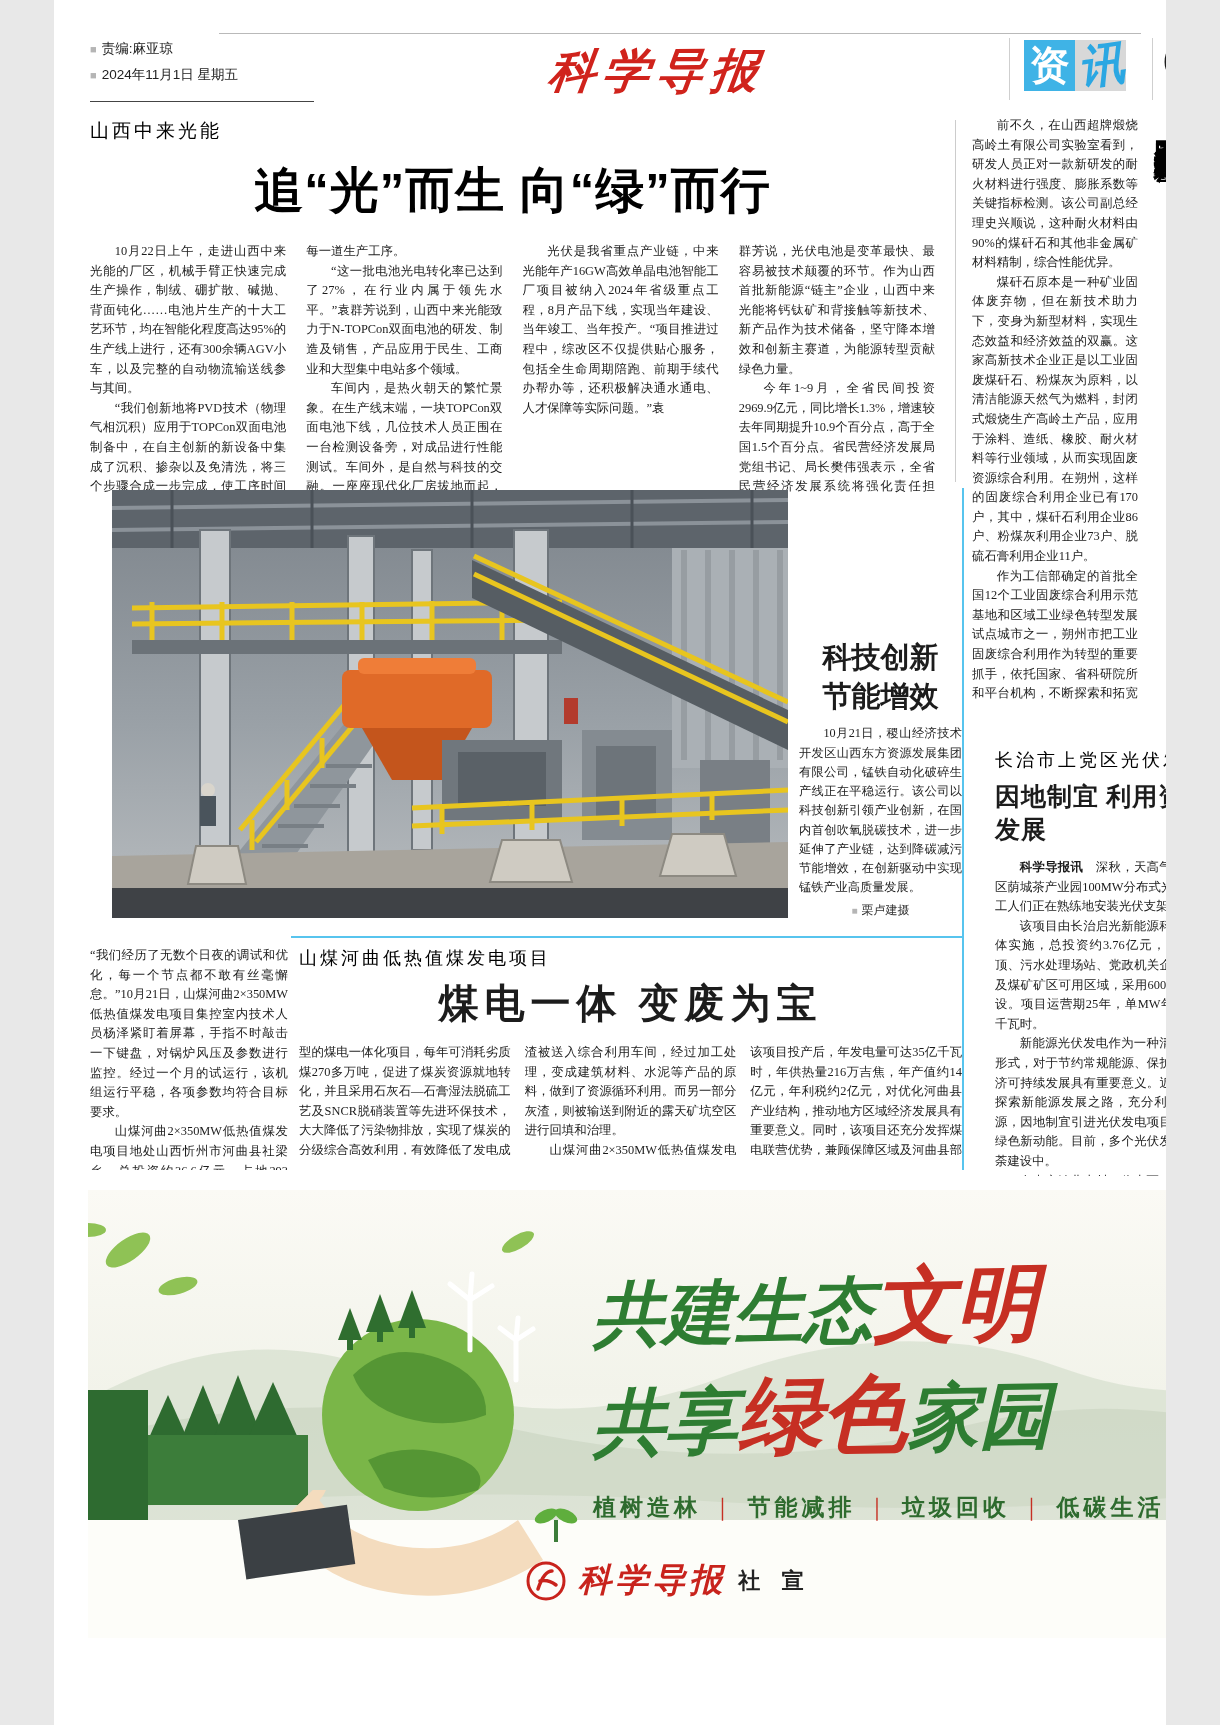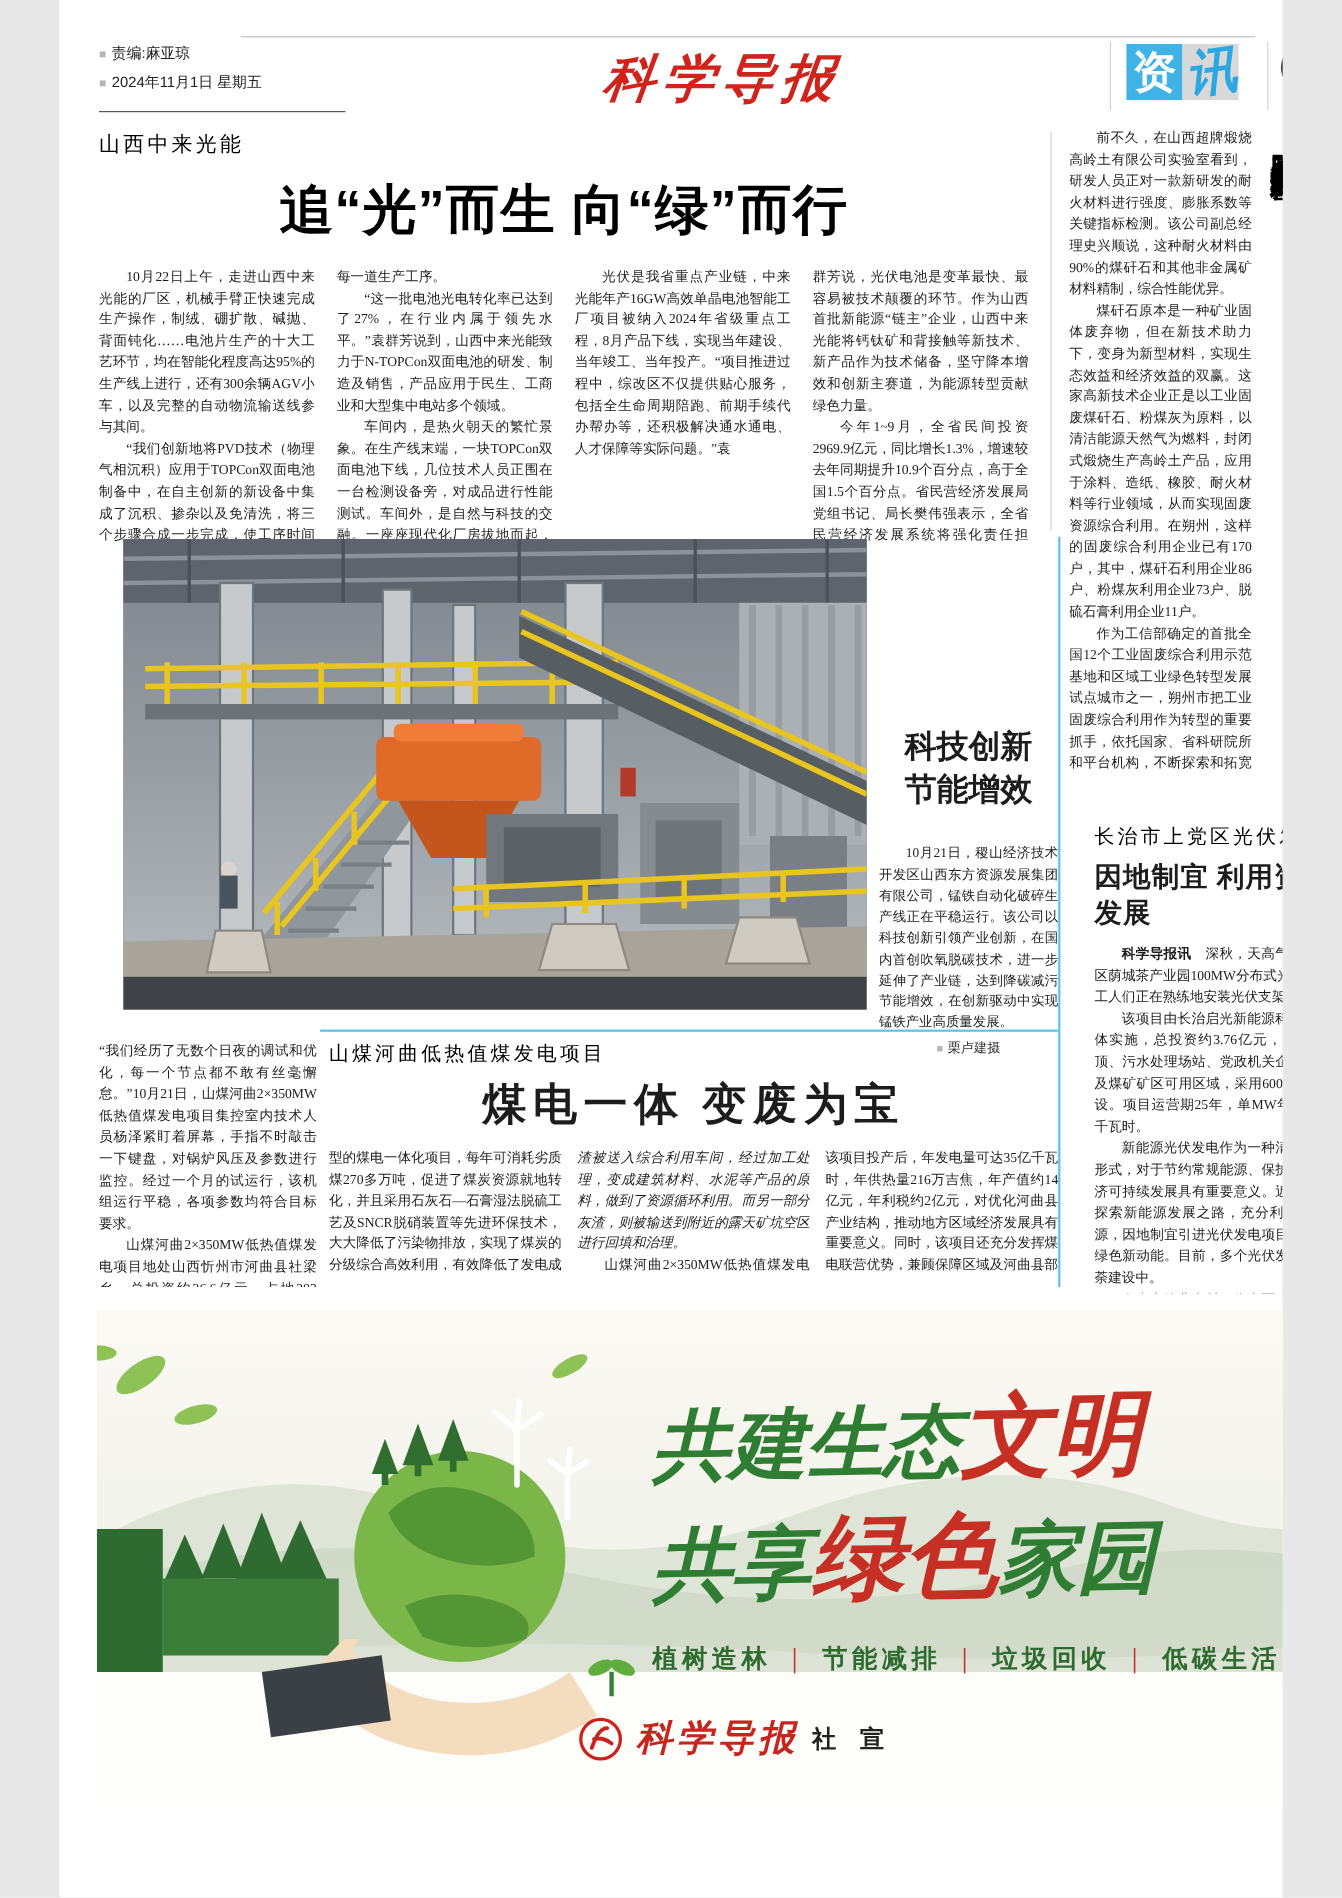--- a/index.html
+++ b/index.html
@@ -44,23 +44,23 @@
   #sz-title .t2{font-size:30px;letter-spacing:1px;}
   #shuozhou .body-txt{height:586px;overflow:hidden;}
   #sz-byline{position:absolute;left:918px;top:694px;width:278px;}
   #changzhi{position:absolute;left:941px;top:748px;width:278px;}
   #cz-headline{margin-top:8px;font-size:25px;font-weight:bold;letter-spacing:1px;}
   #changzhi .body-txt{margin-top:12px;height:318px;overflow:hidden;}
   .lede{font-weight:bold;}
   
   #photo-wrap{position:absolute;left:58px;top:490px;width:676px;height:428px;overflow:hidden;background:#8e959b;}
   #photo-wrap svg{display:block;}
-  #photo-caption{position:absolute;left:745px;top:510px;width:163px;height:428px;}
+  #photo-caption{position:absolute;left:745px;top:488px;width:163px;height:428px;}
   #cap-title{margin-top:150px;text-align:center;font-size:29px;font-weight:bold;line-height:1.35;}
-  #photo-caption .body-txt{margin-top:28px;font-size:12.2px;}
+  #photo-caption .body-txt{margin-top:8px;font-size:12.2px;}
   #cap-credit{text-align:center;font-size:12px;margin-top:4px;color:#333;}
   #cap-credit .sq{color:#b5b5b5;margin-right:4px;font-size:10px;}
   
   #md-col1{position:absolute;left:36px;top:946px;width:198px;height:224px;overflow:hidden;}
   #md-block{position:absolute;left:245px;top:946px;width:663px;height:226px;}
   #md-headline{text-align:center;font-size:40px;font-weight:bold;letter-spacing:6px;margin-top:6px;}
   #md-cols{display:flex;gap:14px;margin-top:12px;height:112px;overflow:hidden;}
   #md-cols .col{flex:1;overflow:hidden;}
   
   #banner{position:absolute;left:34px;top:1190px;width:1162px;height:448px;overflow:hidden;
@@ -295,21 +295,21 @@
   </div>
   <div id="md-block" data-name="article-meidian">
     <div class="kicker" style="font-size:18px;" data-name="article-meidian-kicker">山煤河曲低热值煤发电项目</div>
     <div id="md-headline" data-name="article-meidian-headline">煤电一体  变废为宝</div>
     <div id="md-cols" data-name="article-meidian-body">
       <div class="col body-txt" data-name="article-meidian-col2">
         <p style="text-indent:0;" data-name="paragraph">型的煤电一体化项目，每年可消耗劣质煤270多万吨，促进了煤炭资源就地转化，并且采用石灰石—石膏湿法脱硫工艺及SNCR脱硝装置等先进环保技术，大大降低了污染物排放，实现了煤炭的分级综合高效利用，有效降低了发电成本。</p>
 
       </div>
       <div class="col body-txt" data-name="article-meidian-col3">
-        <p style="text-indent:0;font-style:italic;" data-name="paragraph">渣被送入综合利用车间，经过加工处理，变成建筑材料、水泥等产品的原料，做到了资源循环利用。而另一部分灰渣，则被输送到附近的露天矿坑空区进行回填和治理。</p>
+        <p style="text-indent:0;" data-name="paragraph">渣被送入综合利用车间，经过加工处理，变成建筑材料、水泥等产品的原料，做到了资源循环利用。而另一部分灰渣，则被输送到附近的露天矿坑空区进行回填和治理。</p>
         <p data-name="paragraph">山煤河曲2×350MW低热值煤发电项目是省重点建设工程项目，也是河曲县推进产业转型、变输煤为输电、走煤电一体化道路的重要举措。河曲县发工科商局副局长张瑞东介绍，为确保项目顺利推进，县有关职能部门成立了工作专班，全面落实“五化闭环”工作机制，随时掌握项目进展，定期梳理项目建设情况，解决存在的问题，为项目的顺利推进提供了有力保障。</p>
       </div>
       <div class="col body-txt" data-name="article-meidian-col4">
         <p style="text-indent:0;" data-name="paragraph">该项目投产后，年发电量可达35亿千瓦时，年供热量216万吉焦，年产值约14亿元，年利税约2亿元，对优化河曲县产业结构，推动地方区域经济发展具有重要意义。同时，该项目还充分发挥煤电联营优势，兼顾保障区域及河曲县部分地区的冬季采暖供热需求。张瑞东表示：“项目的建成和运营，不仅在推动地方经济发展、增加就业机会等方面具有良好的经济效益和社会效益，更为推动河曲能源结构调整和绿色发展作出了积极贡献。”</p>
 
       </div>
     </div>
   </div>
 
   <div id="banner" data-name="psa-banner">

